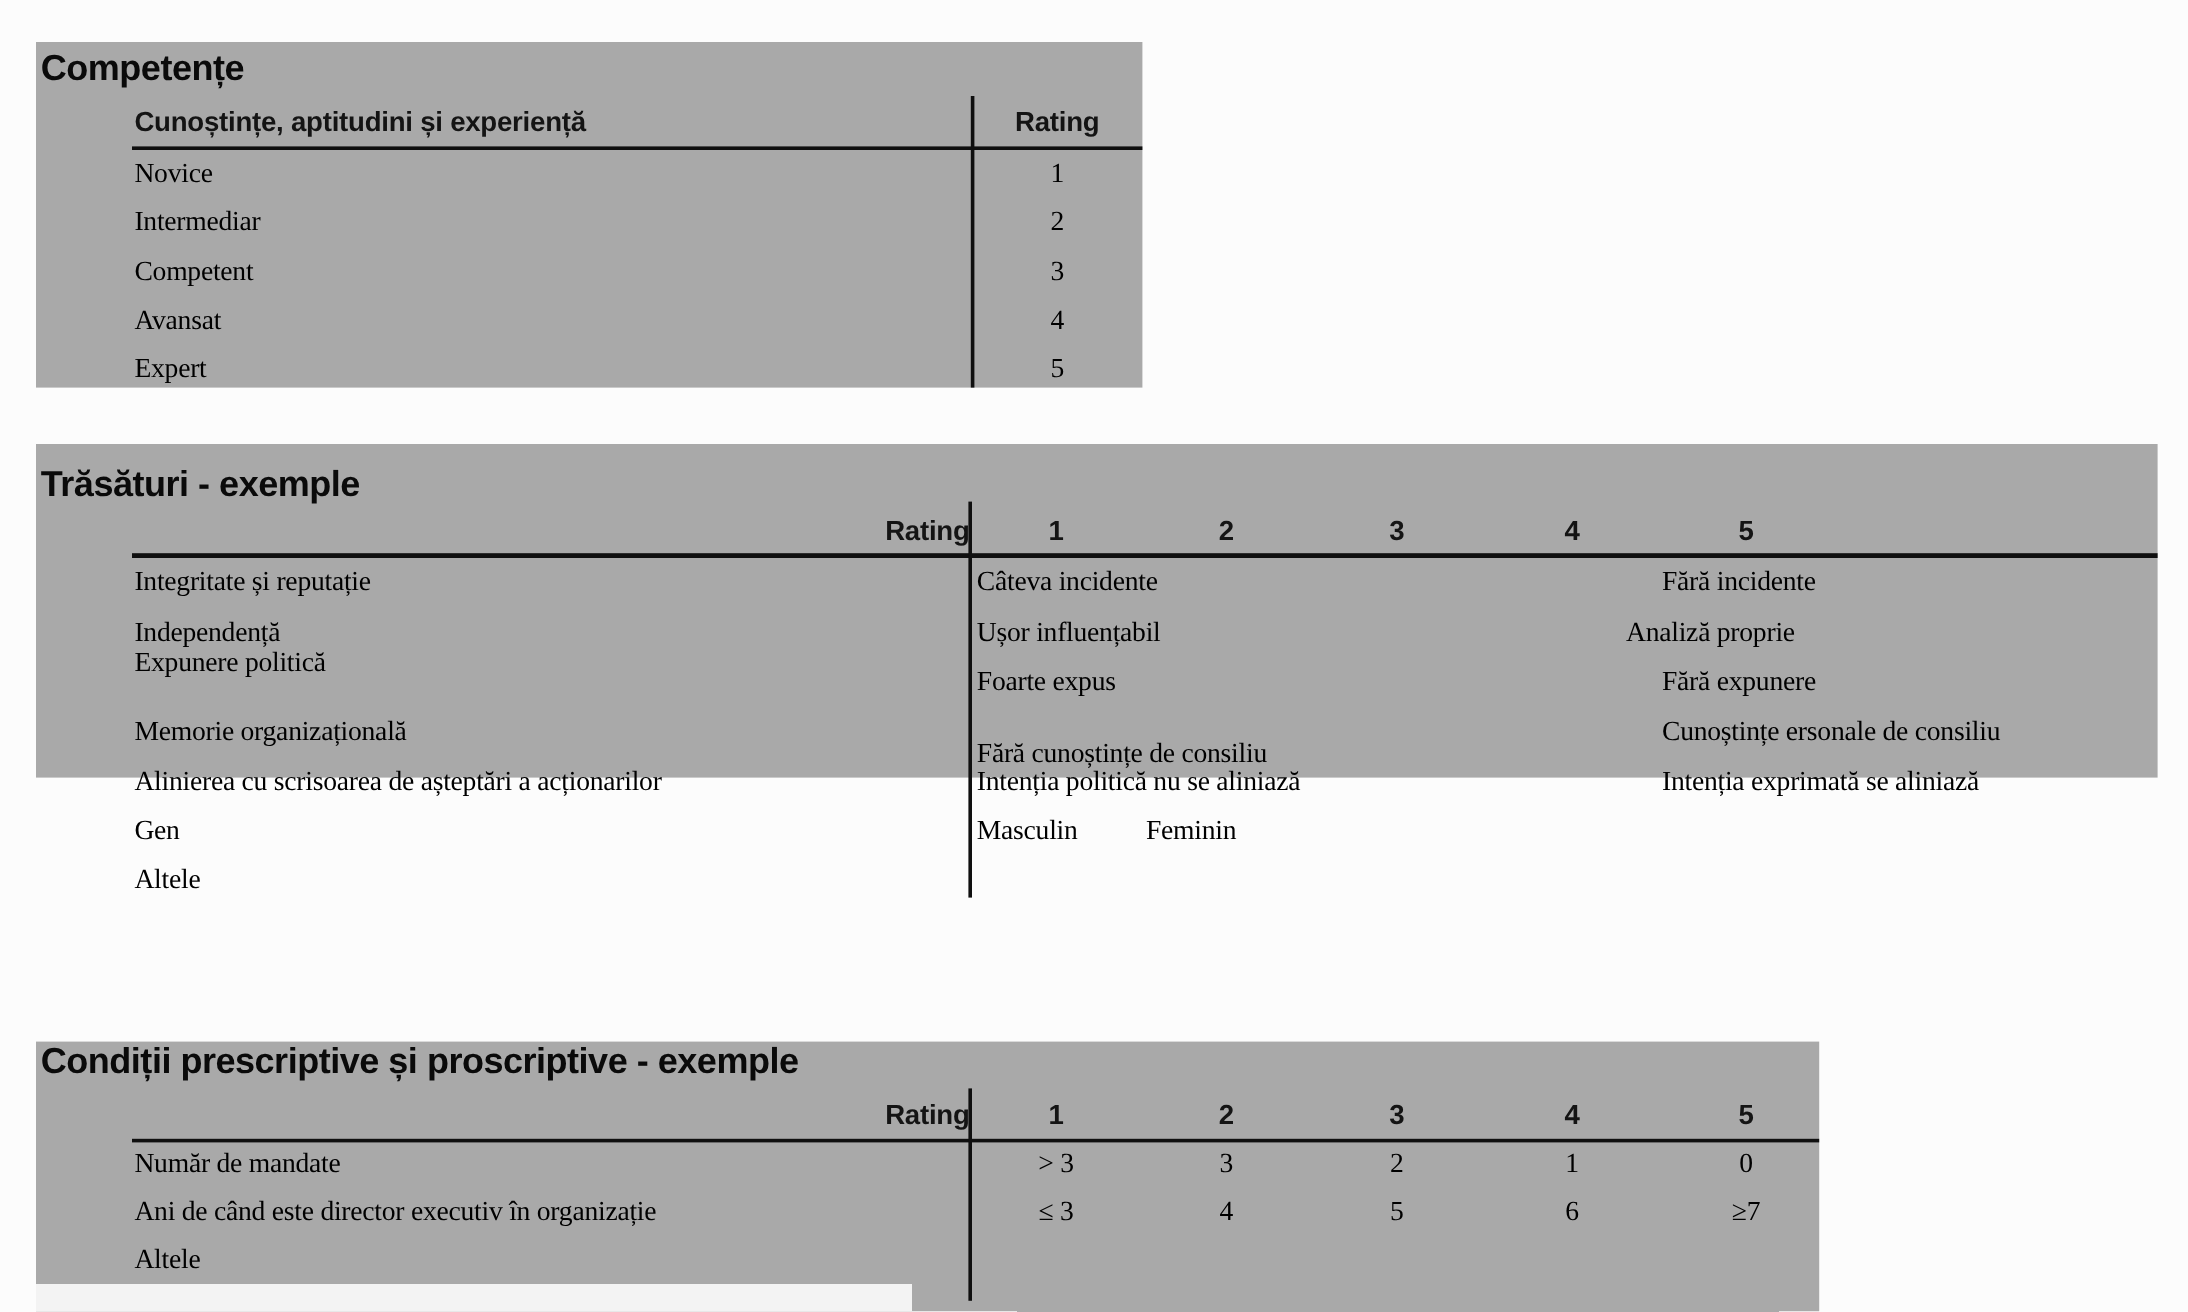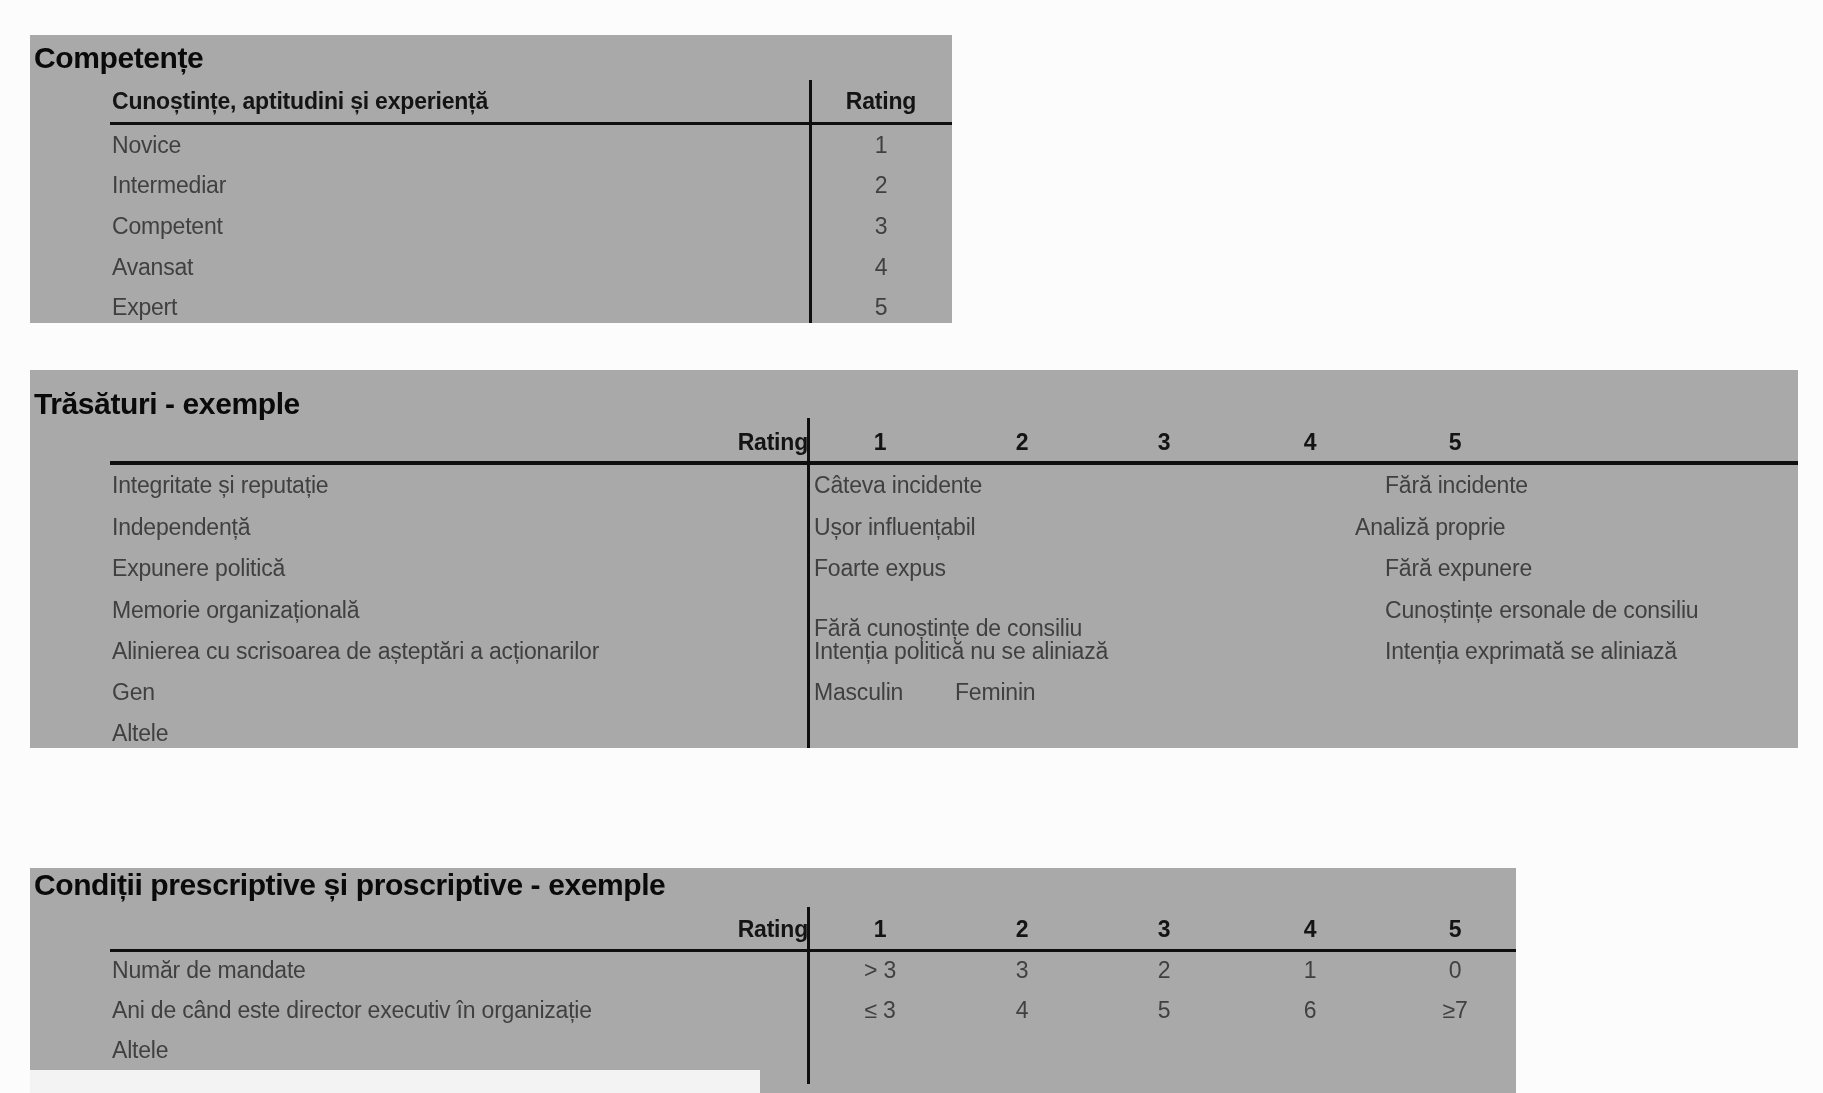--- a/index.html
+++ b/index.html
@@ -2,21 +2,21 @@
 <html><head>
 <meta charset="utf-8">
 <style>
   html,body{margin:0;padding:0;background:#fcfcfc;}
   #page{position:relative;width:1823px;height:1093px;background:#fcfcfc;overflow:hidden;
         font-family:"Liberation Sans", sans-serif;color:#262626;}
   .panel{position:absolute;background:#a9a9a9;}
   .abs{position:absolute;white-space:nowrap;}
   .title{font-size:30px;font-weight:bold;color:#0a0a0a;line-height:36px;letter-spacing:-0.4px;}
   .hdr{font-size:23px;font-weight:bold;color:#141414;line-height:30px;letter-spacing:-0.2px;}
-  .cell{font-size:23px;line-height:28px;color:#404040;letter-spacing:-0.2px;}
+  .cell{font-size:23px;line-height:28px;color:#000000;letter-spacing:-0.2px;font-family:Liberation Serif, serif;}
   .num{text-align:center;width:60px;}
   .ratebox{width:142px;text-align:center;}
   .rright{width:200px;text-align:right;}
   .rule-h{position:absolute;background:#0f0f0f;height:3px;}
   .rule-v{position:absolute;background:#0f0f0f;width:3px;}
   .artifact{position:absolute;background:#f3f3f3;}
 </style>
 </head>
 <body>
 
@@ -40,42 +40,42 @@
     <div class="abs cell" style="left:82px;top:177px">Competent</div>
     <div class="abs cell ratebox" style="left:780px;top:177px">3</div>
 
     <div class="abs cell" style="left:82px;top:218px">Avansat</div>
     <div class="abs cell ratebox" style="left:780px;top:218px">4</div>
 
     <div class="abs cell" style="left:82px;top:258px">Expert</div>
     <div class="abs cell ratebox" style="left:780px;top:258px">5</div>
   </div>
 
-  <div class="panel" style="left:30px;top:370px;width:1768px;height:378px">
+  <div class="panel" style="left:30px;top:370px;width:1768px;height:278px">
     <div class="abs title" style="left:4px;top:16px">Trăsături - exemple</div>
 
     <div class="abs hdr rright" style="left:578px;top:57px">Rating</div>
     <div class="abs hdr num" style="left:820px;top:57px">1</div>
     <div class="abs hdr num" style="left:962px;top:57px">2</div>
     <div class="abs hdr num" style="left:1104px;top:57px">3</div>
     <div class="abs hdr num" style="left:1250px;top:57px">4</div>
     <div class="abs hdr num" style="left:1395px;top:57px">5</div>
 
     <div class="rule-h" style="left:80px;top:91px;width:1688px;height:4px"></div>
     <div class="rule-v" style="left:777px;top:48px;height:330px"></div>
 
     <div class="abs cell" style="left:82px;top:101px">Integritate și reputație</div>
     <div class="abs cell" style="left:784px;top:101px">Câteva incidente</div>
     <div class="abs cell" style="left:1355px;top:101px">Fără incidente</div>
 
     <div class="abs cell" style="left:82px;top:143px">Independență</div>
     <div class="abs cell" style="left:784px;top:143px">Ușor influențabil</div>
     <div class="abs cell" style="left:1325px;top:143px">Analiză proprie</div>
 
-    <div class="abs cell" style="left:82px;top:184px">Expunere politică</div>
+    <div class="abs cell" style="left:82px;top:168px">Expunere politică</div>
     <div class="abs cell" style="left:784px;top:184px">Foarte expus</div>
     <div class="abs cell" style="left:1355px;top:184px">Fără expunere</div>
 
     <div class="abs cell" style="left:82px;top:226px">Memorie organizațională</div>
     <div class="abs cell" style="left:784px;top:244px">Fără cunoștințe de consiliu</div>
     <div class="abs cell" style="left:1355px;top:226px">Cunoștințe ersonale de consiliu</div>
 
     <div class="abs cell" style="left:82px;top:267px">Alinierea cu scrisoarea de așteptări a acționarilor</div>
     <div class="abs cell" style="left:784px;top:267px">Intenția politică nu se aliniază</div>
     <div class="abs cell" style="left:1355px;top:267px">Intenția exprimată se aliniază</div>

